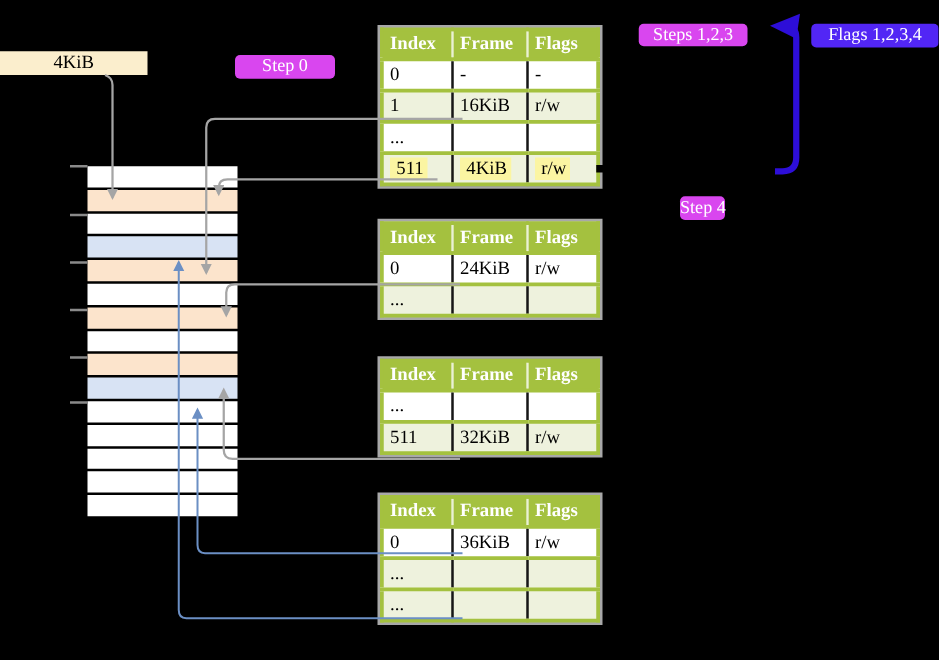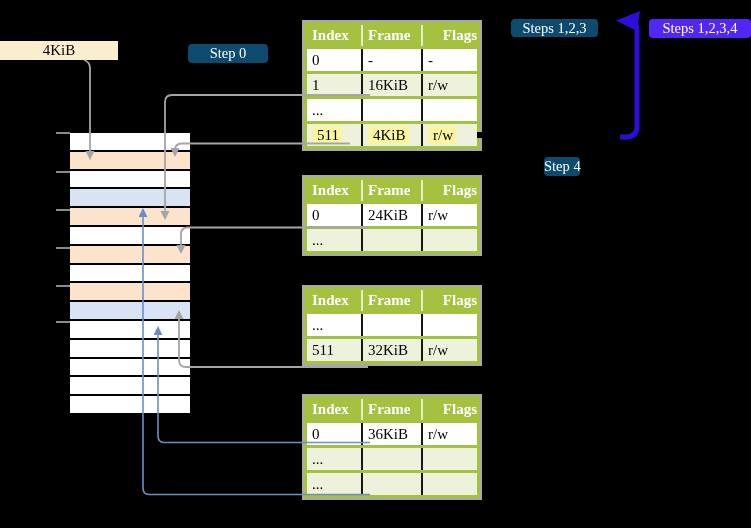--- a/index.html
+++ b/index.html
@@ -10,21 +10,21 @@
   
   .cr3-box{
     position:absolute;left:0;top:41px;width:118px;height:19px;
     background:#fbeecd;color:#000;font-size:15px;line-height:19px;text-align:center;
   }
   
   .badge{
     position:absolute;height:19px;border-radius:4px;color:#fff;
     font-size:14.5px;line-height:19px;text-align:center;white-space:nowrap;
   }
-  .badge.red{background:#0c4a6e;}
+  .badge.red{background:#d946ef;}
   .badge.blue{background:#5226f5;}
   #badge-step0{left:188px;top:44px;width:80px;}
   #badge-steps123{left:511px;top:19px;width:87px;height:18px;line-height:18px;}
   #badge-steps1234{left:649px;top:19px;width:102px;}
   #badge-step4{left:544px;top:157px;width:36px;}
   
   .ptable-wrap{position:absolute;left:302px;border:2px solid #a8a8a8;}
   table.ptable{border-collapse:collapse;border:3px solid #a4c13f;background:#fff;}
   table.ptable th{
     background:#a4c13f;color:#fff;font-weight:bold;font-size:15px;
@@ -32,21 +32,21 @@
   }
   table.ptable th + th{border-left:2px solid rgba(255,255,255,.7);}
   table.ptable td{
     font-size:15px;color:#000;height:22px;padding:0 0 0 5px;
     border-top:3px solid #a4c13f;vertical-align:middle;
   }
   table.ptable td + td{border-left:2px solid #161616;}
   table.ptable tr.alt td{background:#eef2dd;}
   table.ptable .c-index{width:49px;}
   table.ptable .c-frame{width:53px;}
-  table.ptable .c-flags{width:49px;text-align:right;}
+  table.ptable .c-flags{width:49px;}
   td.hl-cell{padding:0;}
   td.hl-cell .hl{background:#fbf5a2;padding:1px 3px 1px 5px;}
   #table-l4{top:20px;}
   #table-l3{top:175px;}
   #table-l2{top:285px;}
   #table-l1{top:394px;}
   
   #memory-column{position:absolute;left:70px;top:133px;width:120px;}
   .mrow{height:16.8px;margin-bottom:2px;}
   .mrow.free{background:#ffffff;}
@@ -58,21 +58,21 @@
 </style>
 </head>
 <body>
 
 <div id="canvas">
 
   <div class="cr3-box">4KiB</div>
 
   <div id="badge-step0" class="badge red">Step 0</div>
   <div id="badge-steps123" class="badge red">Steps 1,2,3</div>
-  <div id="badge-steps1234" class="badge blue">Steps 1,2,3,4</div>
+  <div id="badge-steps1234" class="badge blue">Flags 1,2,3,4</div>
   <div id="badge-step4" class="badge red">Step 4</div>
 
   <div id="memory-column">
       <div class="mrow free"></div>
       <div class="mrow page-table"></div>
       <div class="mrow free"></div>
       <div class="mrow mapped-page"></div>
       <div class="mrow page-table"></div>
       <div class="mrow free"></div>
       <div class="mrow page-table"></div>

